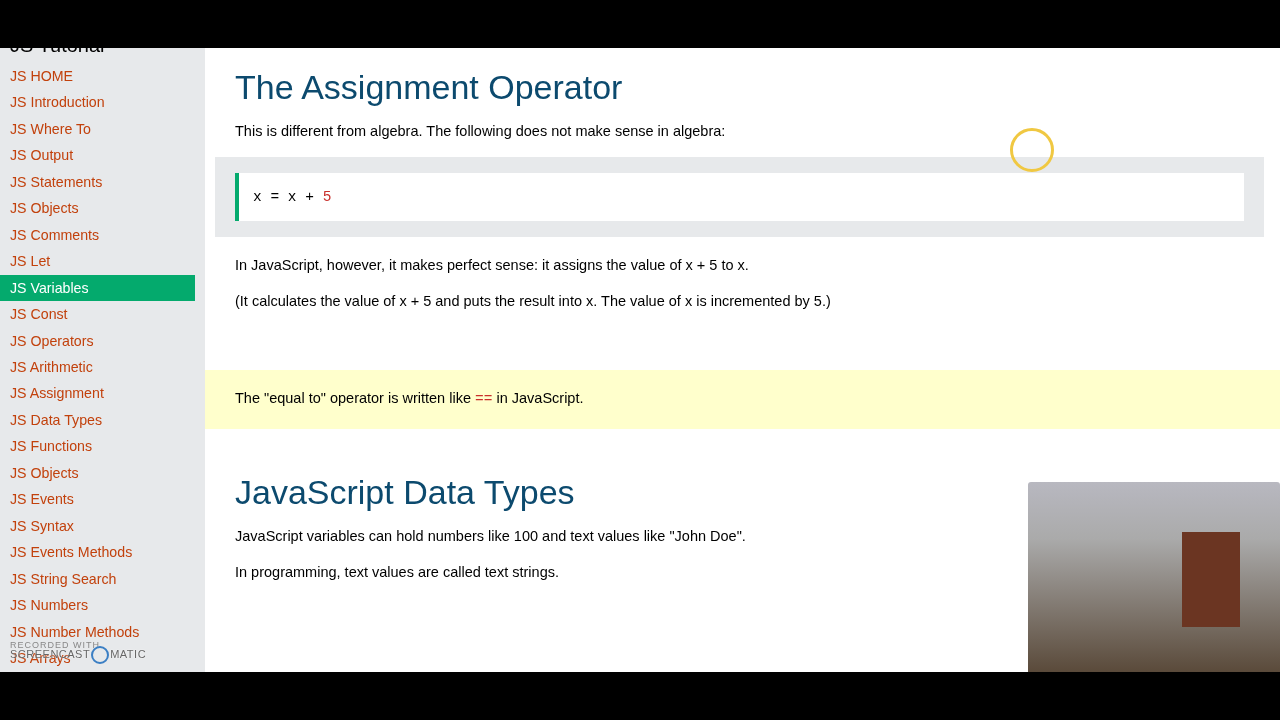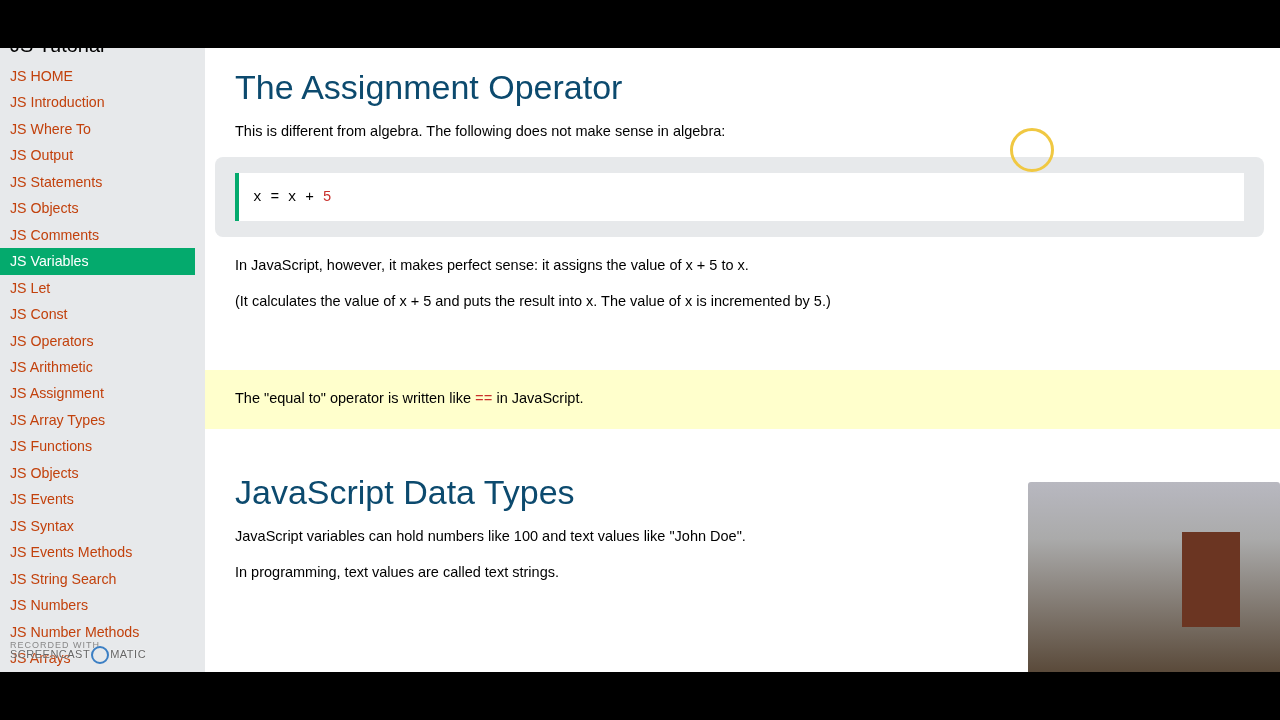--- a/index.html
+++ b/index.html
@@ -12,21 +12,21 @@
 .sidebar-scroll::-webkit-scrollbar { width: 10px; background: #e7e9eb; }
 .sidebar-scroll::-webkit-scrollbar-thumb { background: #bbb; }
 .section-title { font-size: 20px; padding: 6px 10px 6px 10px; color: #000; font-weight: 400; margin-top: -20px; }
 .side-item { padding: 4px 10px 4px 10px; font-size: 14.2px; color: #c2410c; cursor: pointer; line-height: 1.3; }
 .side-item.active { background: #04AA6D; color: #fff; }
 .main { flex: 1; background: #fff; overflow-y: auto; position: relative; }
 .content { padding: 12px 30px 20px 30px; }
 h2.heading { font-family: 'Segoe UI', Arial, sans-serif; font-weight: 400; font-size: 34px; margin: 8px 0 14px 0; color: #0c4a6e; }
 .para { font-size: 14.5px; line-height: 1.5; margin: 14px 0; color: #000; font-family: Verdana, sans-serif; }
 .code-inline { font-family: Consolas, 'Courier New', monospace; color: #c9302c; }
-.example-box { background: #e7e9eb; margin: 8px -14px 18px -20px; padding: 16px 20px 16px 20px; border-radius: 8px; }
+.example-box { background: #e7e9eb; margin: 8px -14px 18px -20px; padding: 16px 20px 16px 20px; border-radius: 0; }
 .code-example { background: #fff; border-left: 4px solid #04AA6D; padding: 16px 14px; font-family: Consolas, 'Courier New', monospace; font-size: 14.5px; color: #000; }
 .code-example .num { color: #c9302c; }
 .note-box { background: #ffffcc; margin: 24px -30px; padding: 18px 30px; font-size: 14.5px; line-height: 1.5; font-family: Verdana, sans-serif; }
 .note-box .code-inline { color: #c9302c; }
 .cursor-highlight { position: absolute; width: 44px; height: 44px; border: 3px solid #f0c842; border-radius: 50%; pointer-events: none; z-index: 50; }
 .webcam { position: absolute; right: 0; top: 482px; width: 252px; height: 190px; background: linear-gradient(180deg, #b8b8c0 0%, #aaa 30%, #5a4a3a 100%); border-top-left-radius: 3px; border-top-right-radius: 3px; z-index: 100; }
 .door { position: absolute; right: 40px; top: 50px; width: 58px; height: 95px; background: #6b3522; }
 .watermark { position: absolute; left: 10px; bottom: 56px; color: #666; font-size: 11px; text-shadow: 0 0 2px #fff; letter-spacing: 0.5px; z-index: 40; font-family: Arial, sans-serif; }
 .watermark2 { position: absolute; left: 10px; bottom: 70px; color: #888; font-size: 9px; letter-spacing: 1px; z-index: 40; font-family: Arial, sans-serif; }
 .wm-circle { display: inline-block; width: 18px; height: 18px; border: 2px solid #3b7fc4; border-radius: 50%; vertical-align: middle; margin: 0 1px; }
@@ -44,27 +44,27 @@
     <div class="sidebar-scroll">
       <h3 class="section-title">JS Tutorial</h3>
       <div id="sidebar-items">
           <div class="side-item">JS HOME</div>
           <div class="side-item">JS Introduction</div>
           <div class="side-item">JS Where To</div>
           <div class="side-item">JS Output</div>
           <div class="side-item">JS Statements</div>
           <div class="side-item">JS Objects</div>
           <div class="side-item">JS Comments</div>
+          <div class="side-item">JS Let</div>
           <div class="side-item active">JS Variables</div>
-          <div class="side-item">JS Let</div>
           <div class="side-item">JS Const</div>
           <div class="side-item">JS Operators</div>
           <div class="side-item">JS Arithmetic</div>
           <div class="side-item">JS Assignment</div>
-          <div class="side-item">JS Array Types</div>
+          <div class="side-item">JS Data Types</div>
           <div class="side-item">JS Functions</div>
           <div class="side-item">JS Objects</div>
           <div class="side-item">JS Events</div>
           <div class="side-item">JS Syntax</div>
           <div class="side-item">JS Events Methods</div>
           <div class="side-item">JS String Search</div>
           <div class="side-item">JS Numbers</div>
           <div class="side-item">JS Number Methods</div>
           <div class="side-item">JS Arrays</div>
           <div class="side-item">JS Array Methods</div>

